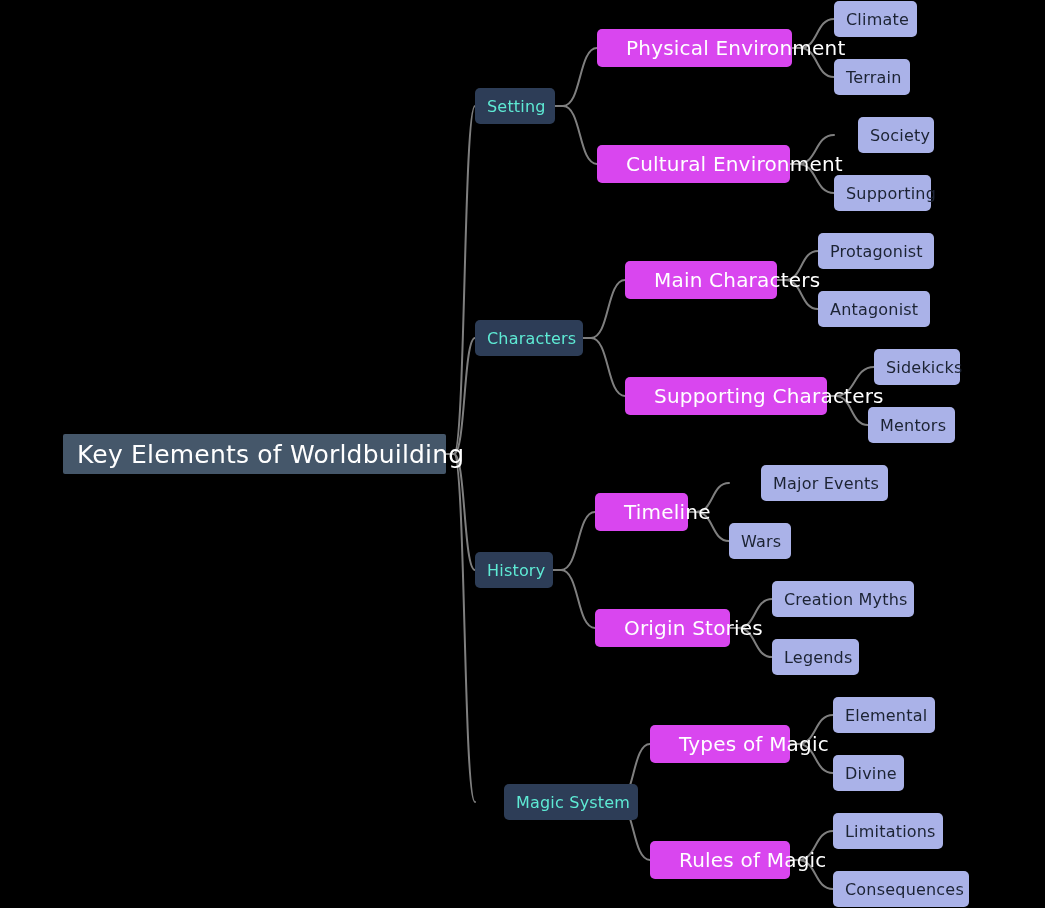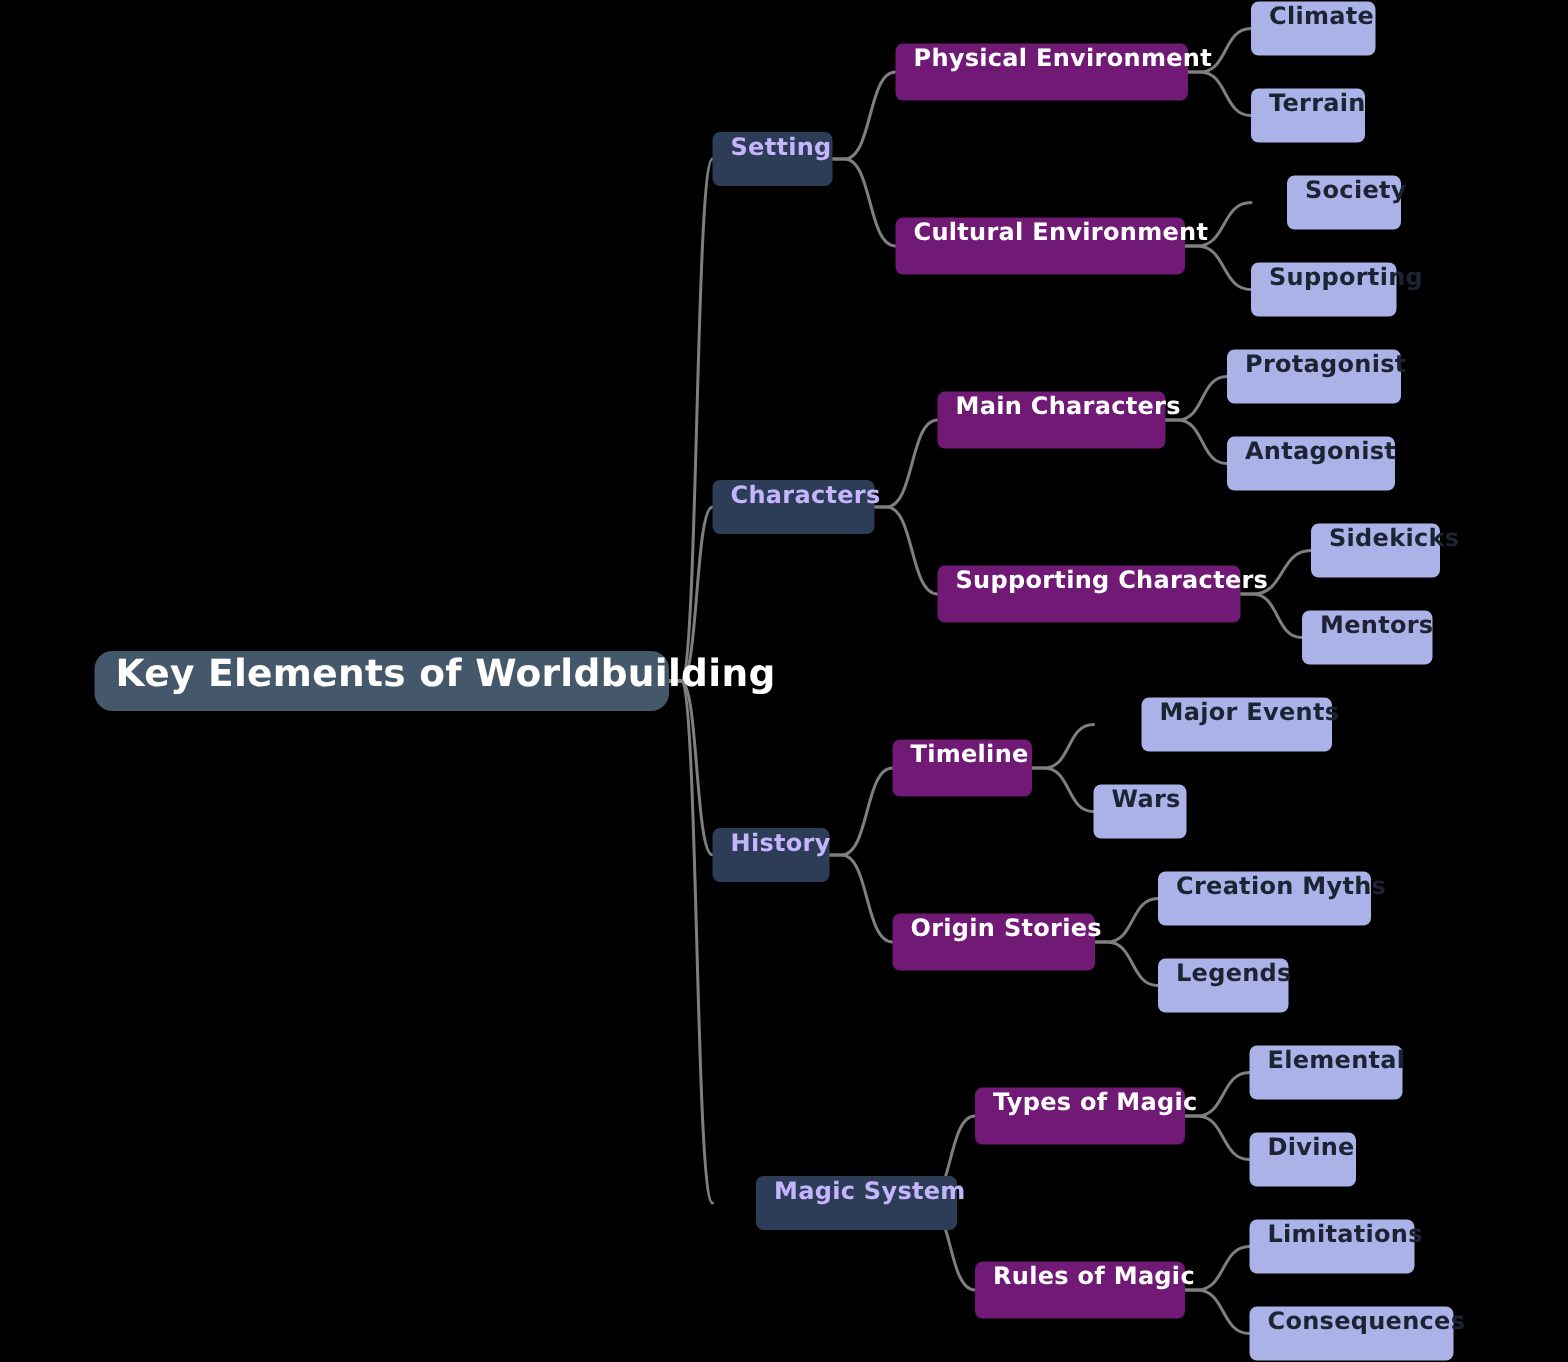--- a/index.html
+++ b/index.html
@@ -26,53 +26,52 @@
     left: 0;
     top: 0;
     width: 1045px;
     height: 908px;
     pointer-events: none;
   }
   .node {
     position: absolute;
     box-sizing: border-box;
     display: flex;
-    align-items: flex-start;
+    align-items: center;
     justify-content: flex-start;
     border-radius: 5px;
     white-space: nowrap;
     letter-spacing: 0.2px;
-    font-weight: bold;
   }
   .node .node-label {
     display: block;
     width: 100%;
     overflow: visible;
   }
   
   .node.level-0 {
     background: #45576a;
     color: #ffffff;
     font-size: 25px;
     padding: 0 14px;
-    border-radius: 12px;
+    border-radius: 2px;
   }
   
   .node.level-1 {
     background: #2d3d57;
-    color: #c4b5fd;
+    color: #5eead4;
     font-size: 16px;
     padding: 0 12px;
   }
   
   .node.level-2 {
-    background: #701a75;
+    background: #d946ef;
     color: #ffffff;
-    font-size: 16px;
-    padding: 0 12px;
+    font-size: 20px;
+    padding: 0 29px;
   }
   
   .node.level-3 {
     background: #aab2e8;
     color: #1c2333;
     font-size: 16px;
     padding: 0 12px;
   }
 </style>
 </head>

